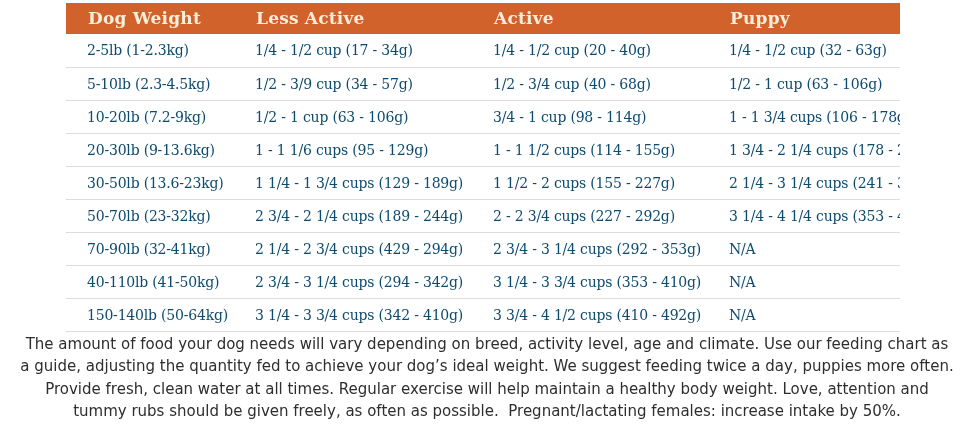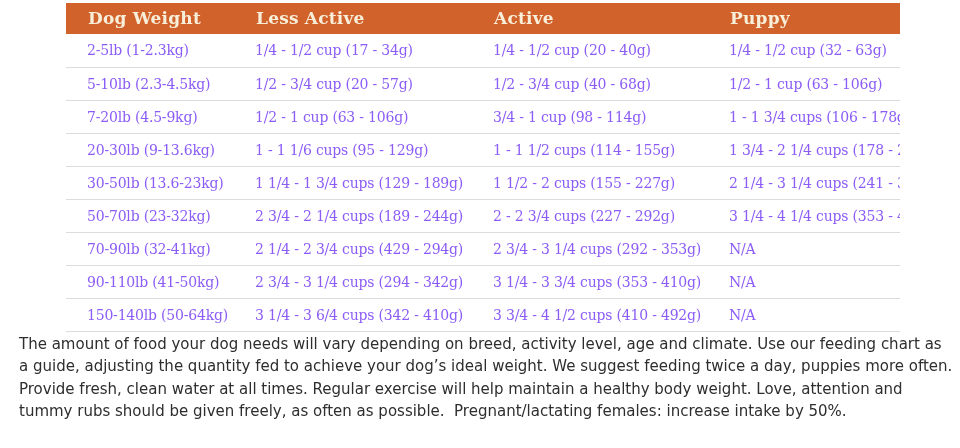--- a/index.html
+++ b/index.html
@@ -30,40 +30,41 @@
     font-size: 17px;
     font-weight: bold;
     text-align: left;
     height: 31px;
     padding: 0 4px 2px 22px;
     letter-spacing: 0.2px;
     white-space: nowrap;
     overflow: hidden;
   }
   table.feeding-chart tbody td {
-    color: #8b5cf6;
+    color: #0c4a6e;
     font-size: 14px;
     height: 33px;
     padding: 0 2px 0 21px;
     border-bottom: 1px solid #dcdcdc;
     white-space: nowrap;
     overflow: hidden;
     letter-spacing: -0.2px;
   }
 
   .notes {
     position: absolute;
     left: 19px; top: 333px;
     width: 936px;
     margin: 0;
     font-family: "DejaVu Sans", sans-serif;
     font-size: 15px;
     line-height: 22.4px;
     color: #2e2e2e;
     white-space: pre-wrap;
+    text-align: center;
   }
 </style>
 </head>
 <body>
 
 <div class="stage">
 
   <table class="feeding-chart">
     <colgroup>
       <col class="c1">
@@ -81,26 +82,26 @@
     </thead>
     <tbody>
       <tr>
         <td>2-5lb (1-2.3kg)</td>
         <td>1/4 - 1/2 cup (17 - 34g)</td>
         <td>1/4 - 1/2 cup (20 - 40g)</td>
         <td>1/4 - 1/2 cup (32 - 63g)</td>
       </tr>
       <tr>
         <td>5-10lb (2.3-4.5kg)</td>
-        <td>1/2 - 3/4 cup (20 - 57g)</td>
+        <td>1/2 - 3/9 cup (34 - 57g)</td>
         <td>1/2 - 3/4 cup (40 - 68g)</td>
         <td>1/2 - 1 cup (63 - 106g)</td>
       </tr>
       <tr>
-        <td>7-20lb (4.5-9kg)</td>
+        <td>10-20lb (7.2-9kg)</td>
         <td>1/2 - 1 cup (63 - 106g)</td>
         <td>3/4 - 1 cup (98 - 114g)</td>
         <td>1 - 1 3/4 cups (106 - 178g)</td>
       </tr>
       <tr>
         <td>20-30lb (9-13.6kg)</td>
         <td>1 - 1 1/6 cups (95 - 129g)</td>
         <td>1 - 1 1/2 cups (114 - 155g)</td>
         <td>1 3/4 - 2 1/4 cups (178 - 241g)</td>
       </tr>
@@ -116,28 +117,28 @@
         <td>2 - 2 3/4 cups (227 - 292g)</td>
         <td>3 1/4 - 4 1/4 cups (353 - 455g)</td>
       </tr>
       <tr>
         <td>70-90lb (32-41kg)</td>
         <td>2 1/4 - 2 3/4 cups (429 - 294g)</td>
         <td>2 3/4 - 3 1/4 cups (292 - 353g)</td>
         <td>N/A</td>
       </tr>
       <tr>
-        <td>90-110lb (41-50kg)</td>
+        <td>40-110lb (41-50kg)</td>
         <td>2 3/4 - 3 1/4 cups (294 - 342g)</td>
         <td>3 1/4 - 3 3/4 cups (353 - 410g)</td>
         <td>N/A</td>
       </tr>
       <tr>
         <td>150-140lb (50-64kg)</td>
-        <td>3 1/4 - 3 6/4 cups (342 - 410g)</td>
+        <td>3 1/4 - 3 3/4 cups (342 - 410g)</td>
         <td>3 3/4 - 4 1/2 cups (410 - 492g)</td>
         <td>N/A</td>
       </tr>
     </tbody>
   </table>
 
   <p class="notes">The amount of food your dog needs will vary depending on breed, activity level, age and climate. Use our feeding chart as a guide, adjusting the quantity fed to achieve your dog’s ideal weight. We suggest feeding twice a day, puppies more often. Provide fresh, clean water at all times. Regular exercise will help maintain a healthy body weight. Love, attention and tummy rubs should be given freely, as often as possible.  Pregnant/lactating females: increase intake by 50%.</p>
 
 </div>
 

